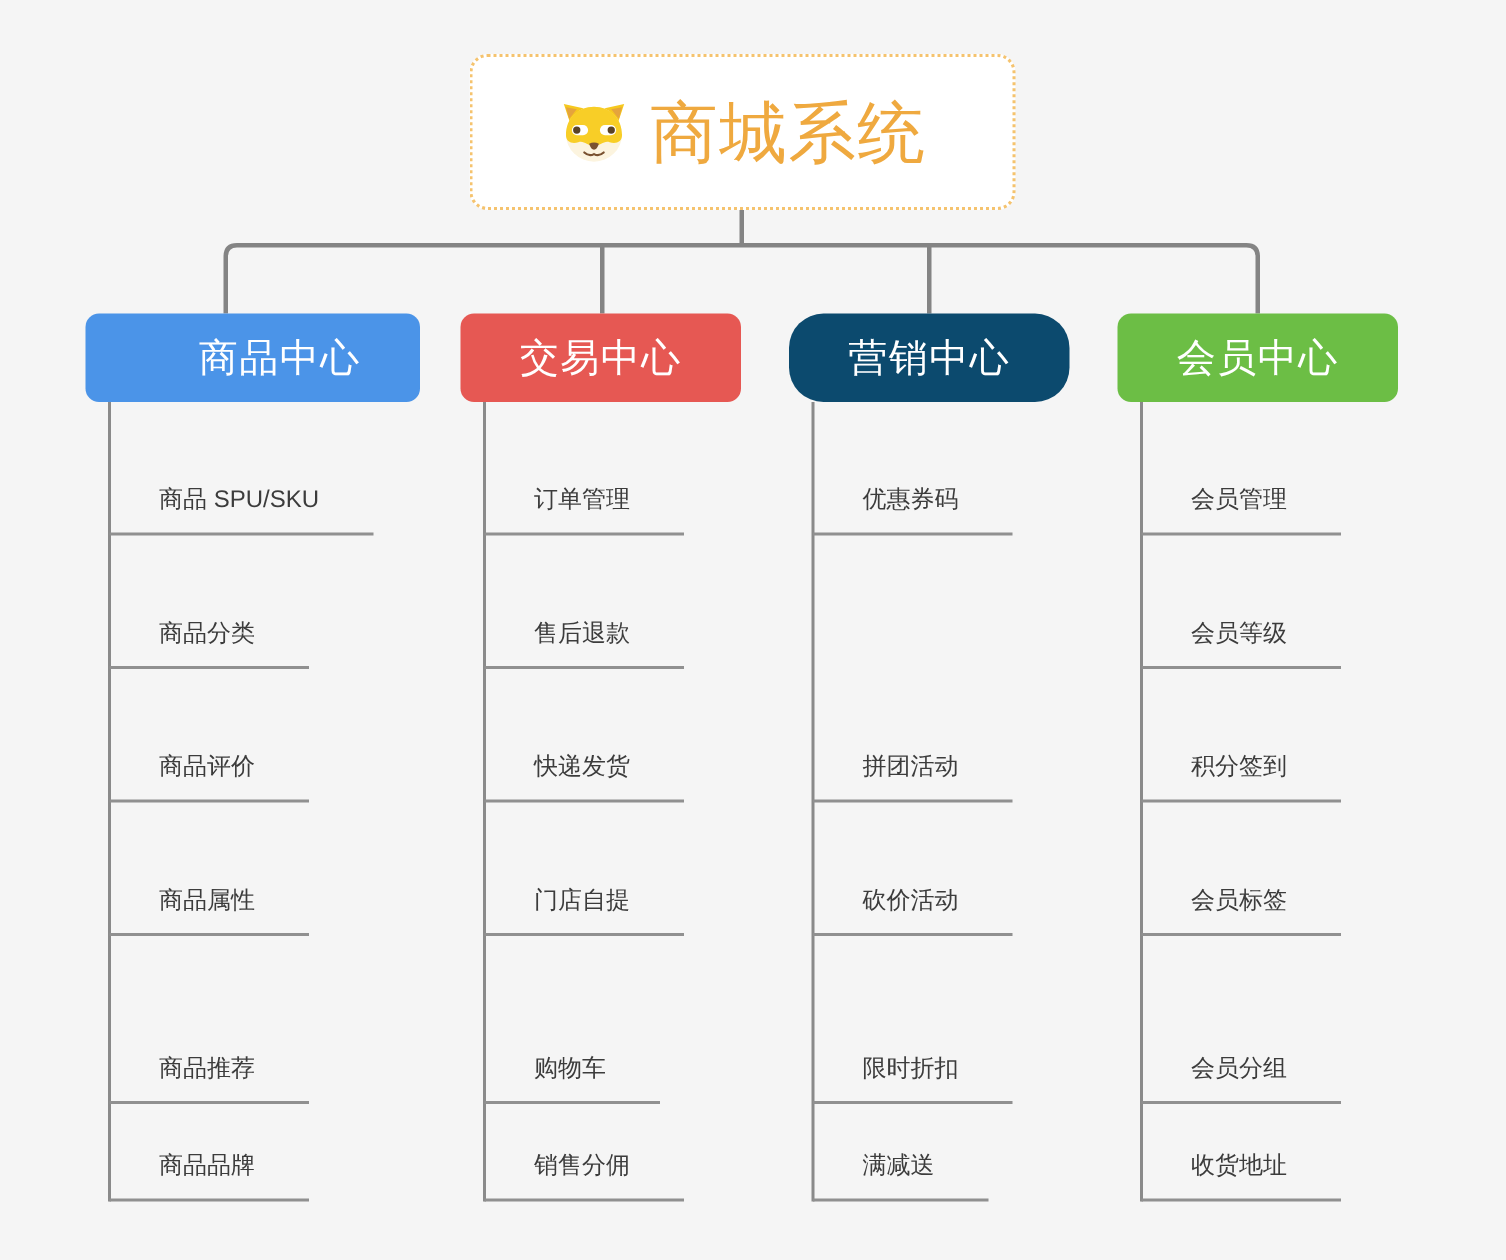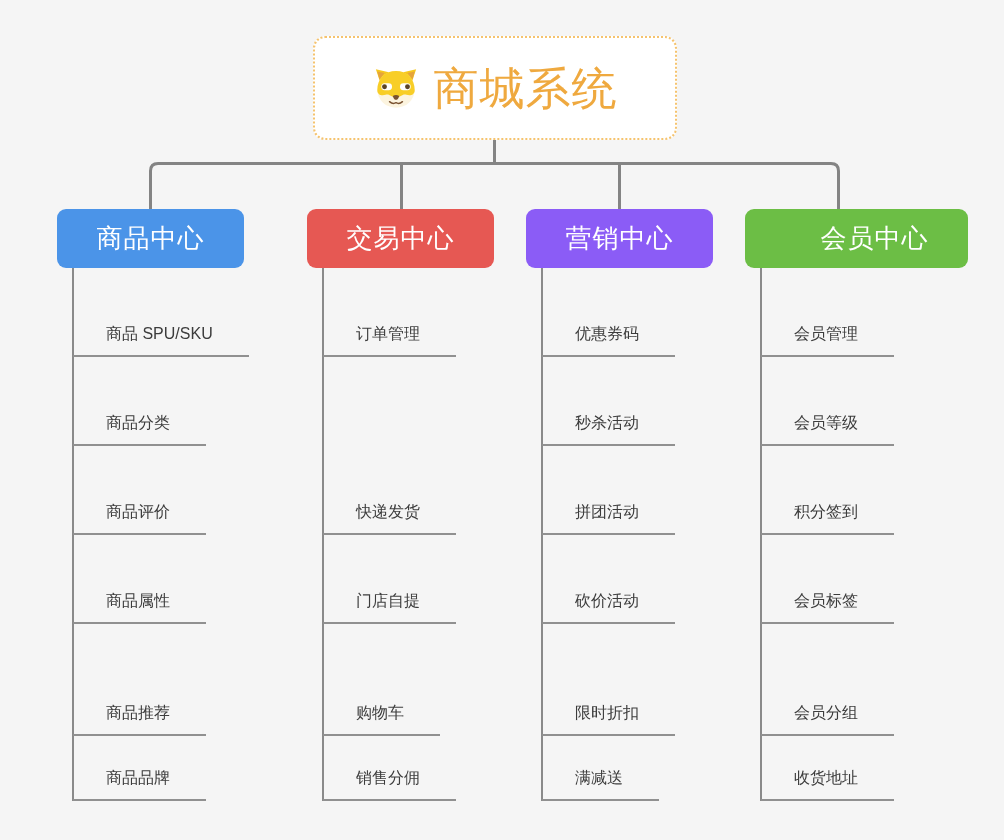--- a/index.html
+++ b/index.html
@@ -80,40 +80,40 @@
       <circle cx="16" cy="28.2" r="3.4" fill="#5B4326"></circle>
       <circle cx="48" cy="28.2" r="3.4" fill="#5B4326"></circle>
 
       <path d="M27.5,41 Q32,38.5 36.5,41 Q34.8,46.5 32,46.5 Q29.2,46.5 27.5,41 Z" fill="#7A5230"></path>
 
       <path d="M23,49 Q27.5,53 32,50.5 Q36.5,53 41,49" fill="none" stroke="#7A5230" stroke-width="2" stroke-linecap="round"></path>
     </svg>
     <span class="root-title">商城系统</span>
   </div>
 
-  <div class="branch b0" style="background-color: rgb(75, 148, 232);">商品中心</div>
+  <div class="branch b0" style="background-color: rgb(75, 148, 232); padding-left: 36px;">商品中心</div>
   <div class="branch b1" style="background-color: rgb(230, 88, 83);">交易中心</div>
-  <div class="branch b2" style="background-color: #8b5cf6;">营销中心</div>
-  <div class="branch b3" style="background-color: rgb(108, 190, 69); padding-left: 36px;">会员中心</div>
+  <div class="branch b2" style="background-color: #0c4a6e; border-radius: 23px;">营销中心</div>
+  <div class="branch b3" style="background-color: rgb(108, 190, 69);">会员中心</div>
 
   <div class="leaf c0 r0">商品 SPU/SKU</div>
   <div class="leaf c0 r1">商品分类</div>
   <div class="leaf c0 r2">商品评价</div>
   <div class="leaf c0 r3">商品属性</div>
   <div class="leaf c0 r4">商品推荐</div>
   <div class="leaf c0 r5">商品品牌</div>
 
   <div class="leaf c1 r0">订单管理</div>
+  <div class="leaf c1 r1">售后退款</div>
   <div class="leaf c1 r2">快递发货</div>
   <div class="leaf c1 r3">门店自提</div>
   <div class="leaf c1 r4">购物车</div>
   <div class="leaf c1 r5">销售分佣</div>
 
   <div class="leaf c2 r0">优惠券码</div>
-  <div class="leaf c2 r1">秒杀活动</div>
   <div class="leaf c2 r2">拼团活动</div>
   <div class="leaf c2 r3">砍价活动</div>
   <div class="leaf c2 r4">限时折扣</div>
   <div class="leaf c2 r5">满减送</div>
 
   <div class="leaf c3 r0">会员管理</div>
   <div class="leaf c3 r1">会员等级</div>
   <div class="leaf c3 r2">积分签到</div>
   <div class="leaf c3 r3">会员标签</div>
   <div class="leaf c3 r5">收货地址</div>

